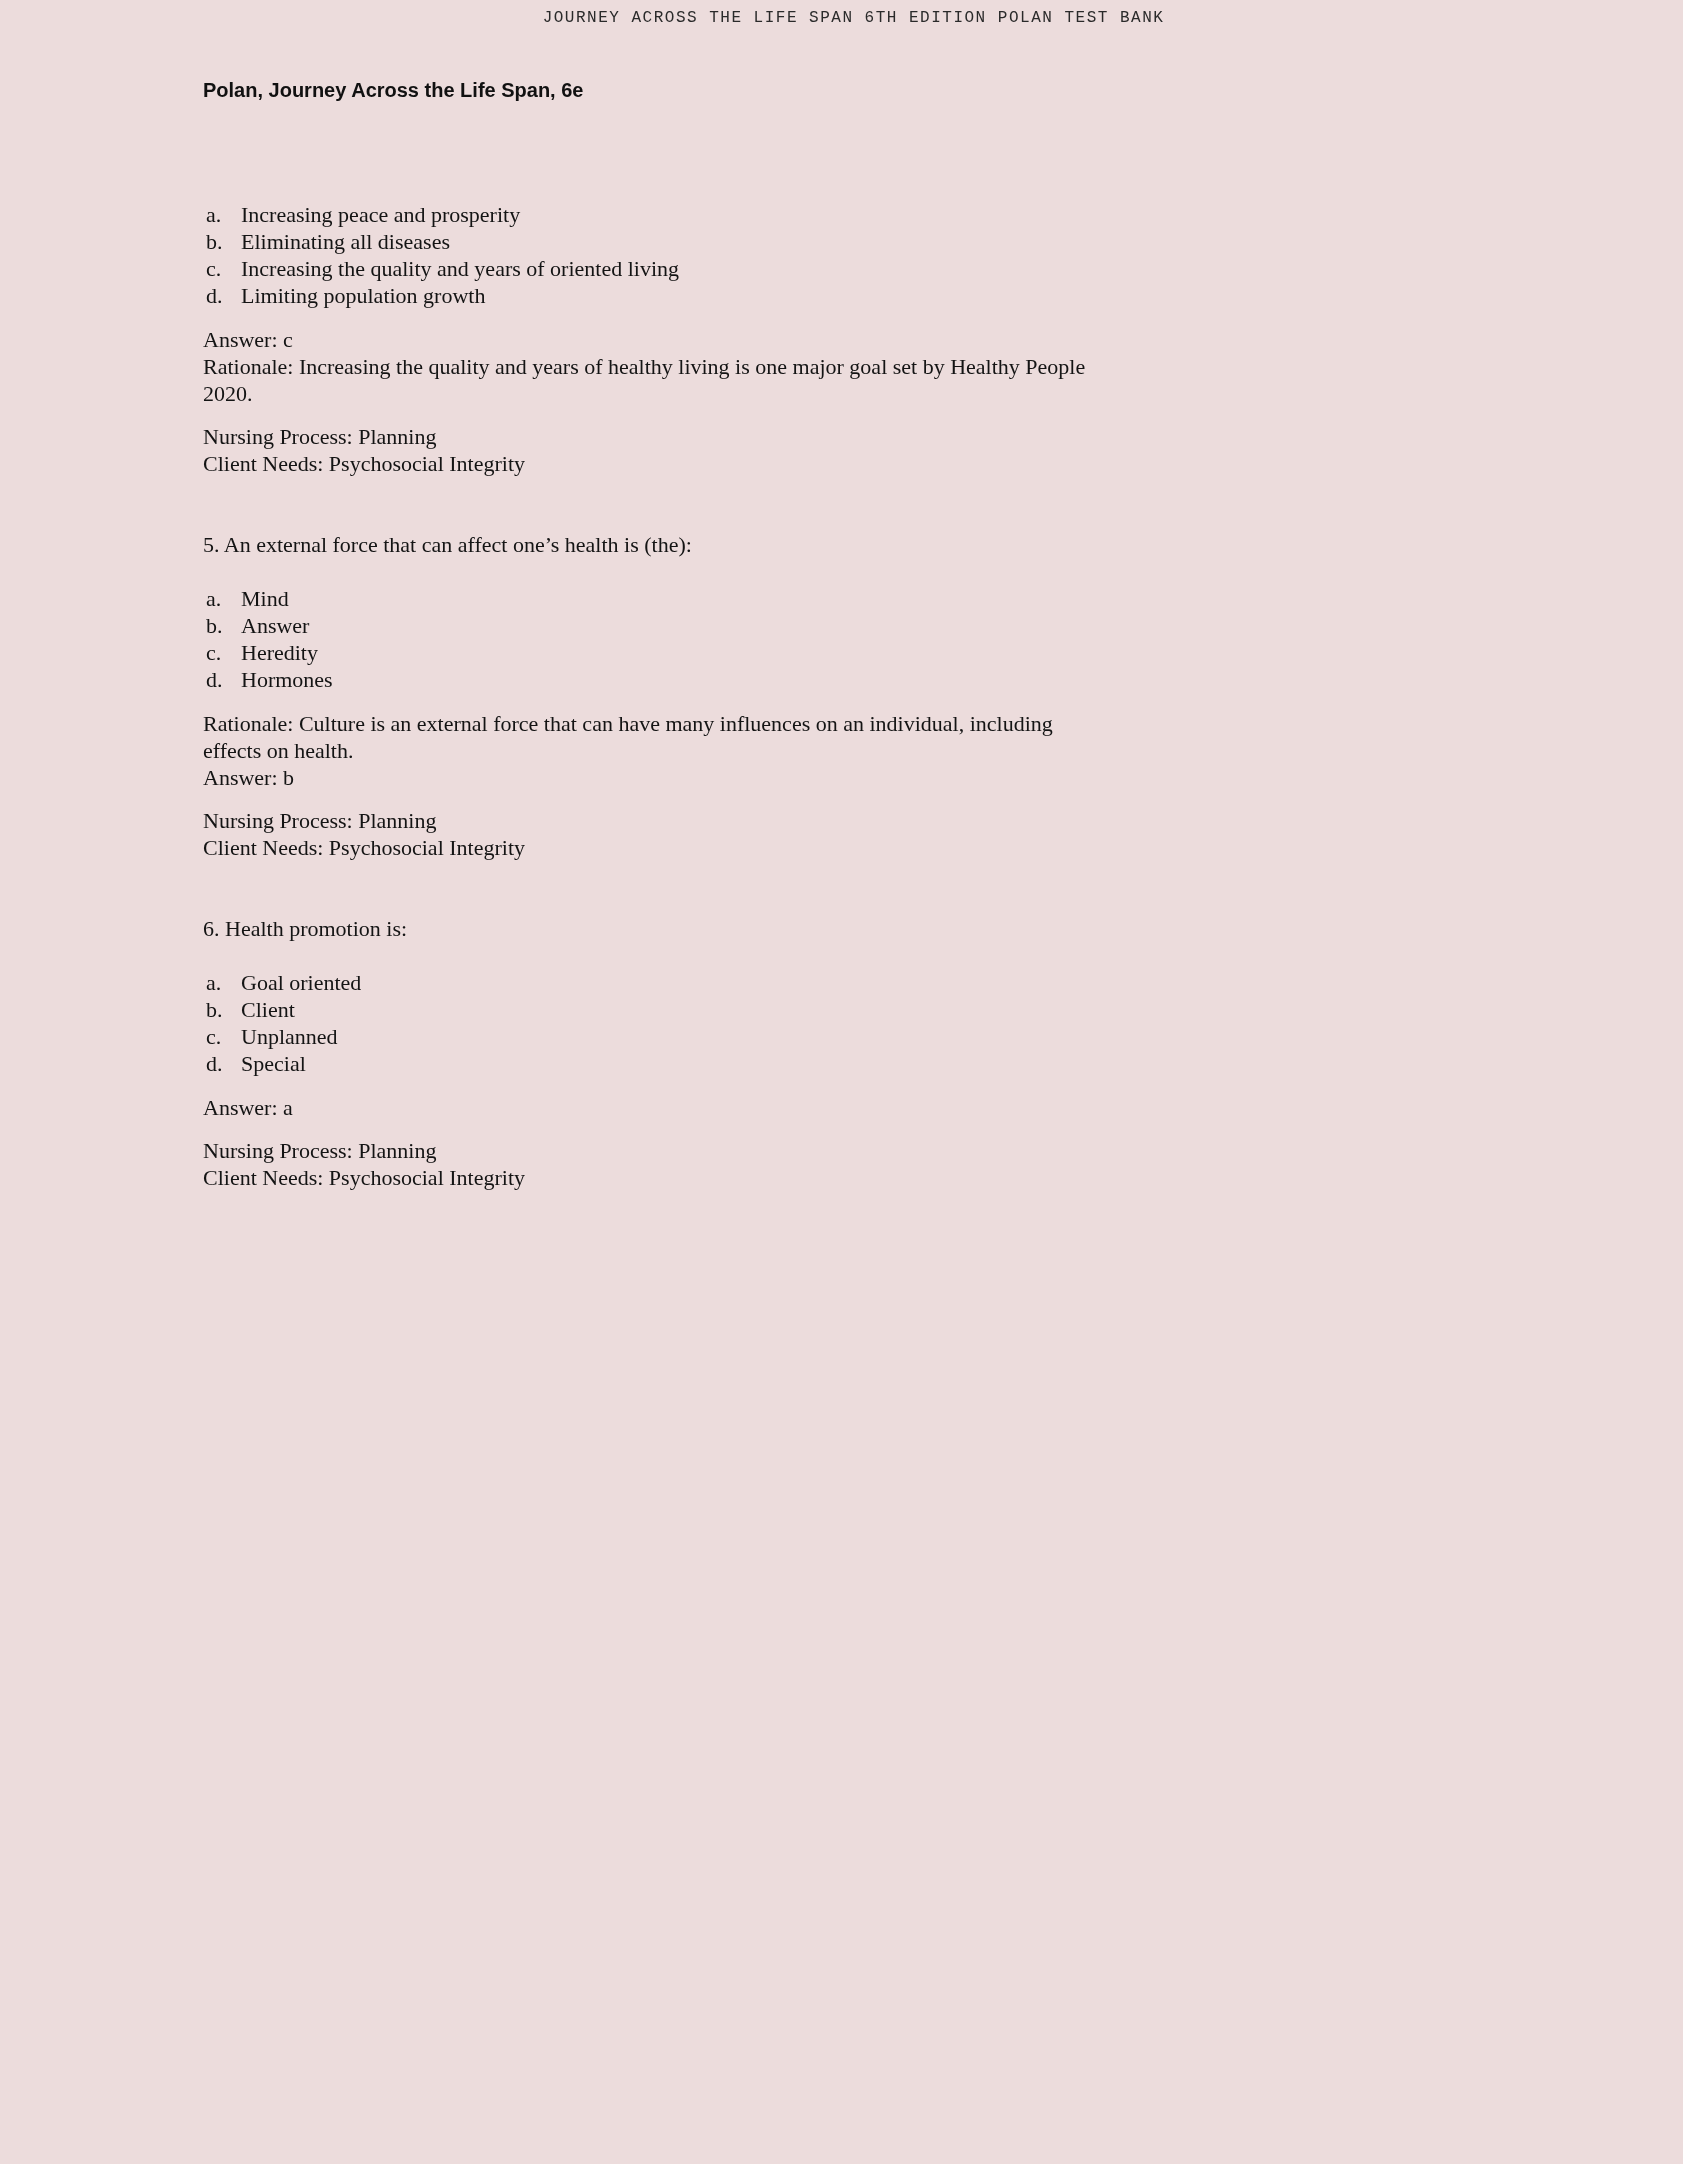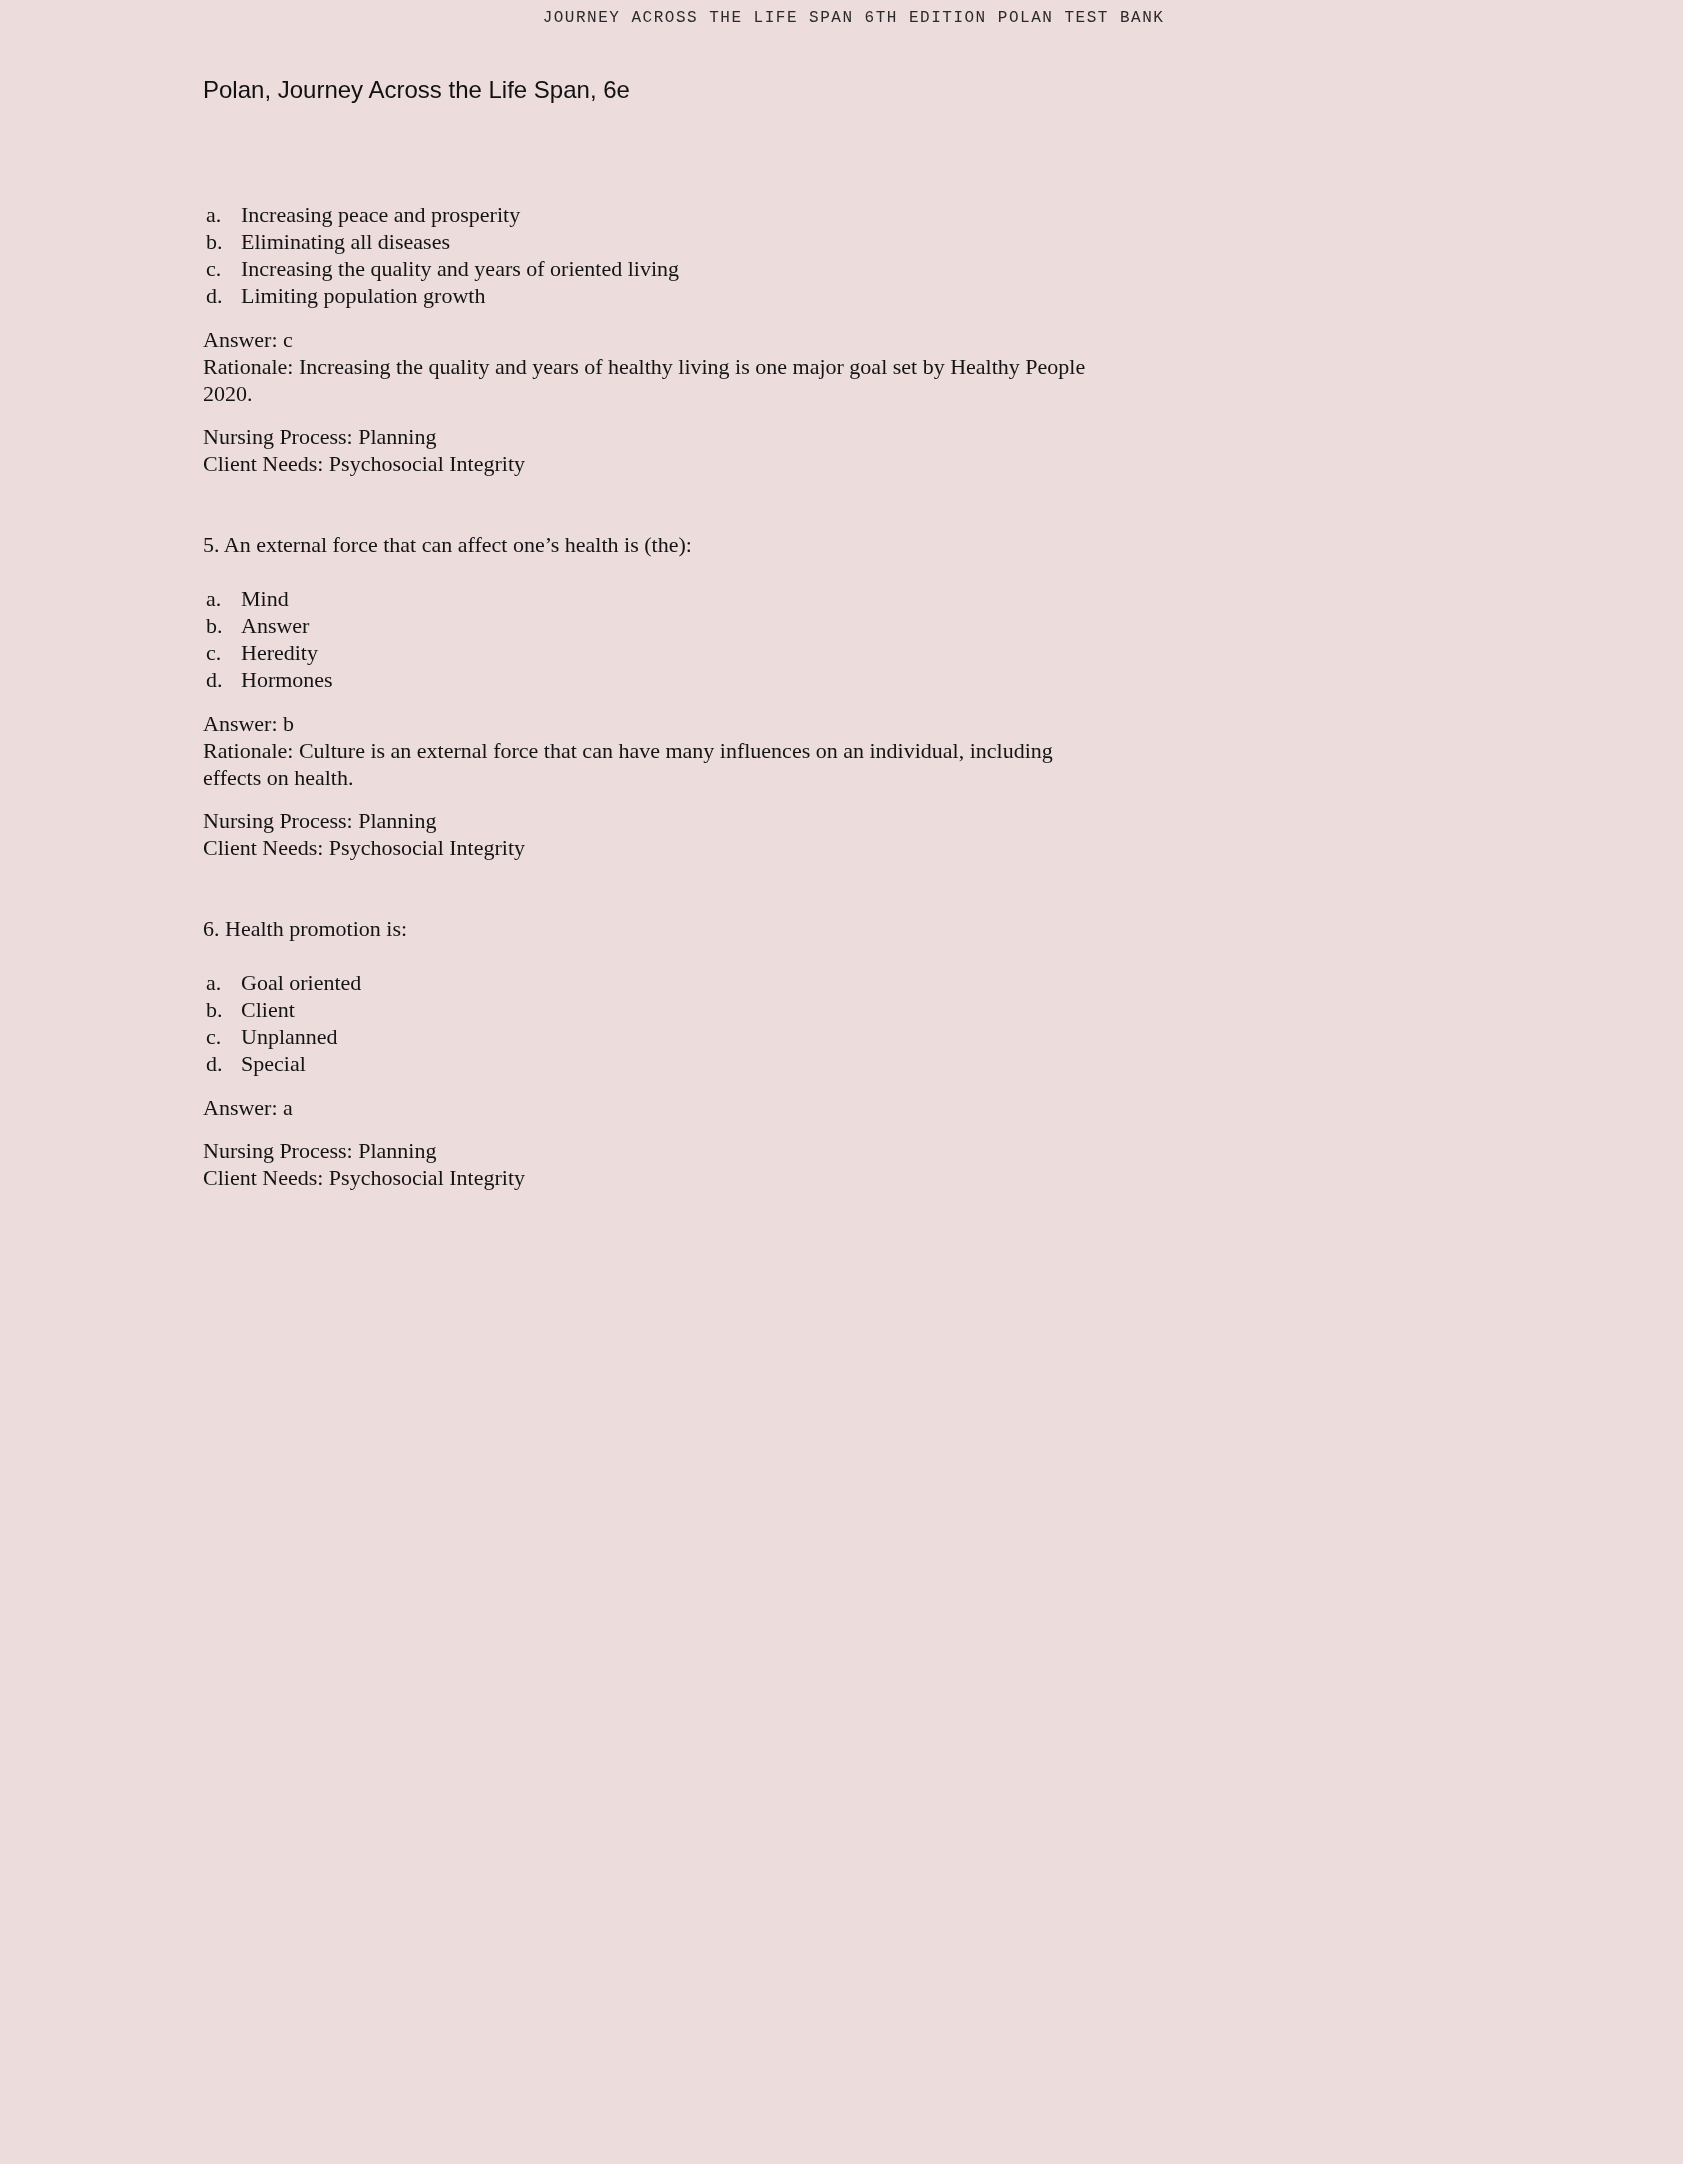--- a/index.html
+++ b/index.html
@@ -24,23 +24,24 @@
     font-size: 16px;
     letter-spacing: 1.5px;
     line-height: 20px;
     color: #2a2a2a;
     padding-left: 24px;
   }
 
   .book-title {
     margin: 50px 0 0 203px;
     font-family: "Liberation Sans", sans-serif;
-    font-size: 24px;
+    font-size: 20px;
     line-height: 24px;
     color: #111;
+    font-weight: bold;
   }
 
   .content {
     margin-left: 203px;
     width: 906px;
     font-size: 22px;
     line-height: 27px;
   }
 
   .question { margin-top: 54px; }
@@ -124,22 +125,22 @@
       <li class="option">
         <span class="opt-label">c.</span>
         <span class="opt-text">Heredity</span>
       </li>
       <li class="option">
         <span class="opt-label">d.</span>
         <span class="opt-text">Hormones</span>
       </li>
     </ul>
     <div class="answer-block">
+      <p>Rationale: Culture is an external force that can have many influences on an individual, including effects on health.</p>
       <p>Answer: b</p>
-      <p>Rationale: Culture is an external force that can have many influences on an individual, including effects on health.</p>
     </div>
     <div class="meta-block">
       <p>Nursing Process: Planning</p>
       <p>Client Needs: Psychosocial Integrity</p>
     </div>
   </section>
 
   <section class="question">
     <p class="q-title">6. Health promotion is:</p>
     <ul class="options">

